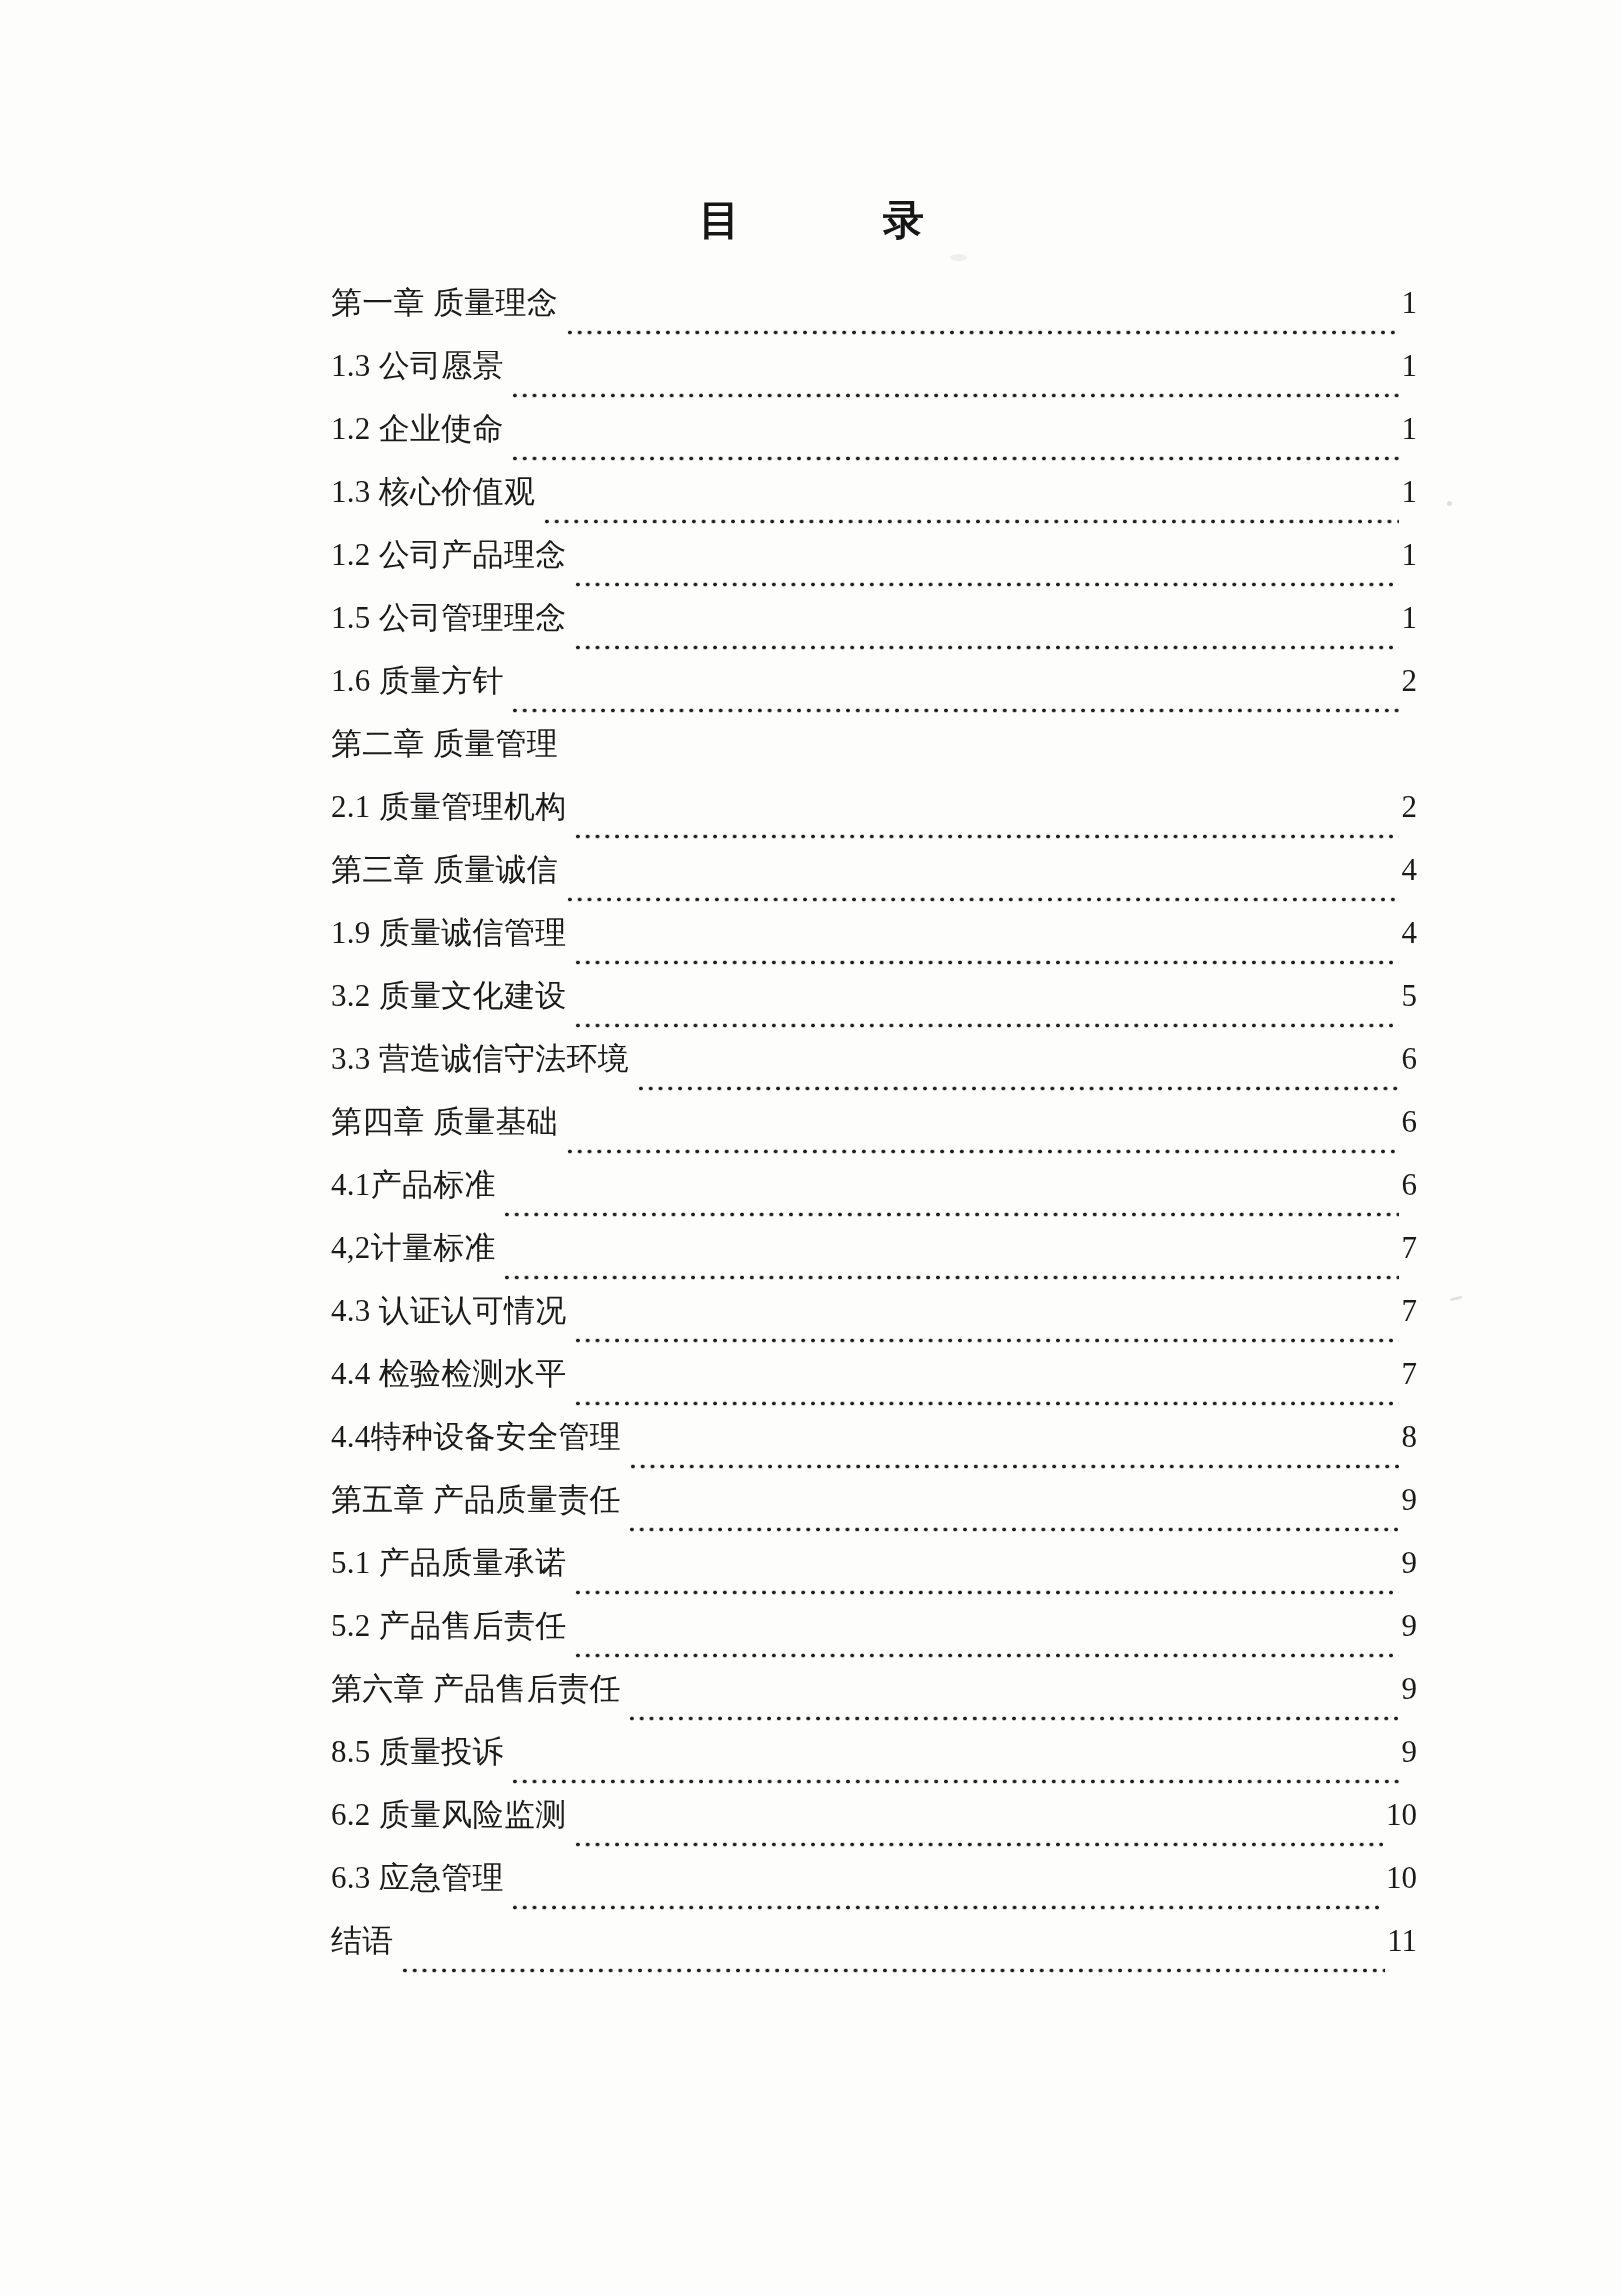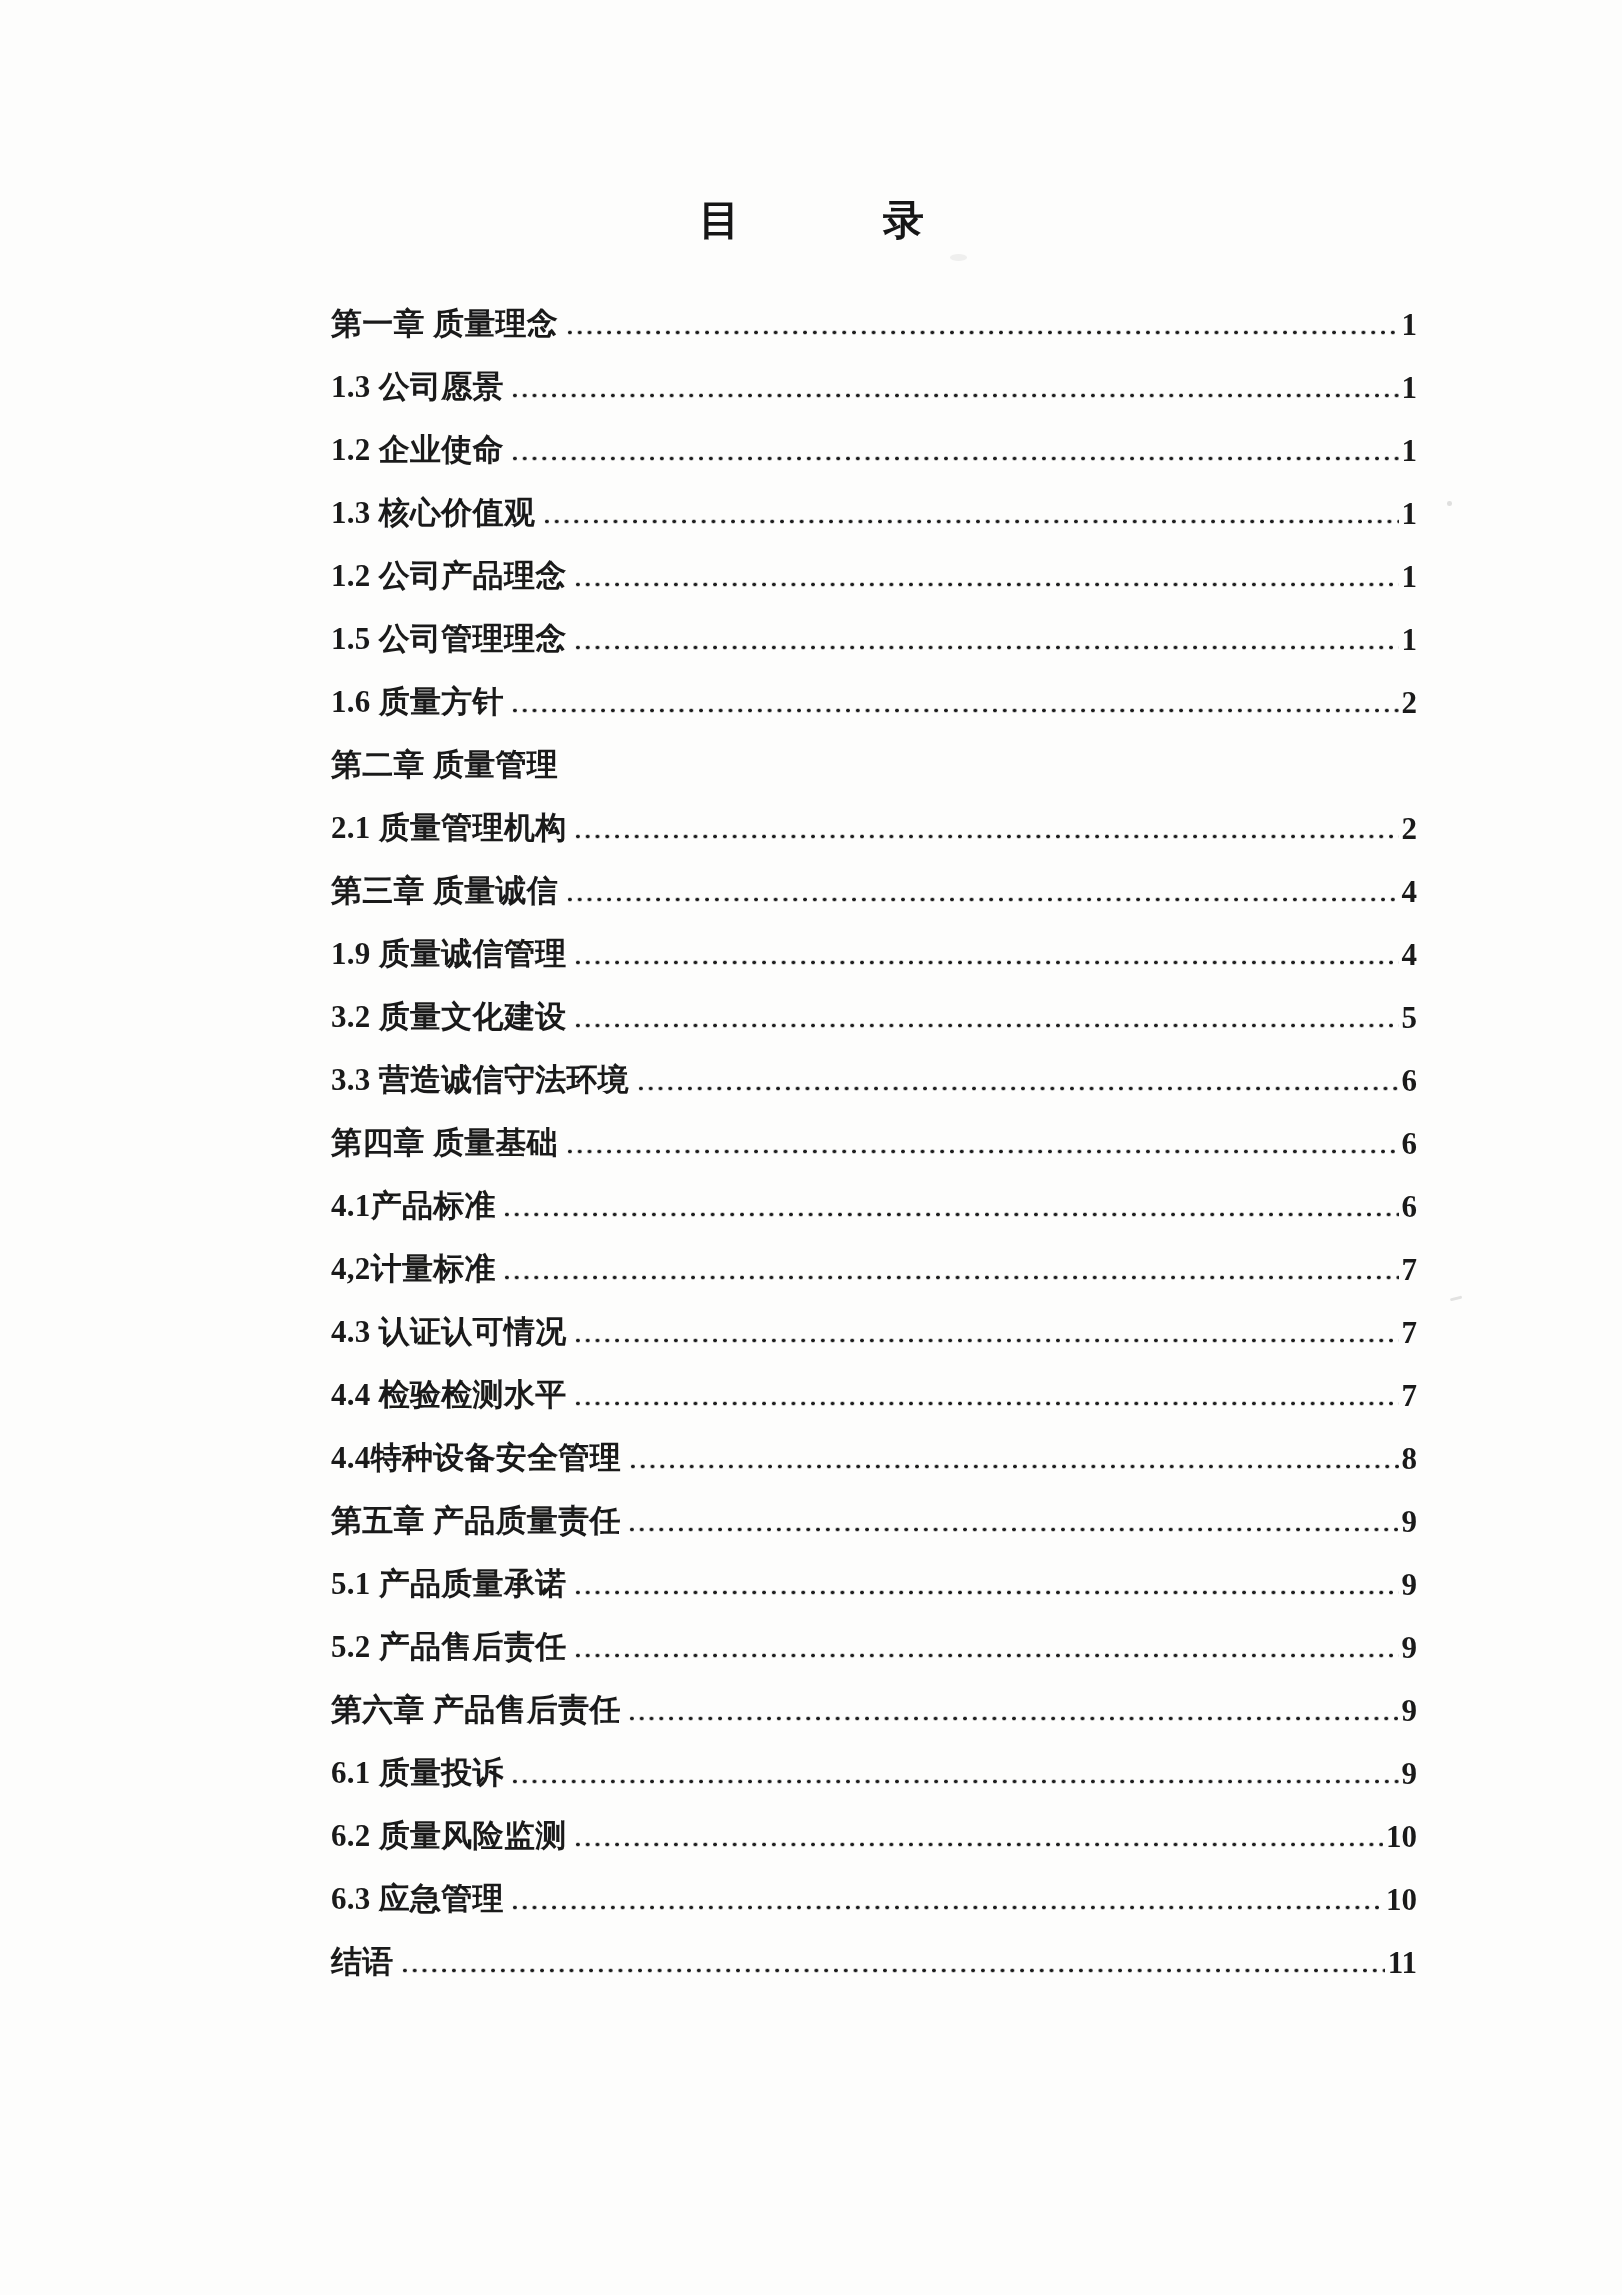--- a/index.html
+++ b/index.html
@@ -32,25 +32,23 @@
   }
   
   .toc {
     position: absolute;
     left: 331px;
     top: 287px;
     width: 1086px;
   }
   .toc-row {
     display: flex;
-    align-items: flex-end;
     height: 63px;
     box-sizing: border-box;
     padding-bottom: 9.8px;
-    font-weight: bold;
   }
   .toc-label {
     flex: 0 0 auto;
     font-size: 31px;
     line-height: 1.05;
     letter-spacing: 0.3px;
     white-space: pre;
   }
   .dot-leader {
     flex: 1 1 auto;
@@ -213,21 +211,21 @@
     <span class="toc-label">5.2 产品售后责任</span>
     <span class="dot-leader"></span>
     <span class="toc-page">9</span>
   </div>
       <div class="toc-row">
     <span class="toc-label">第六章 产品售后责任</span>
     <span class="dot-leader"></span>
     <span class="toc-page">9</span>
   </div>
       <div class="toc-row">
-    <span class="toc-label">6.1 质量投诉</span>
+    <span class="toc-label">8.5 质量投诉</span>
     <span class="dot-leader"></span>
     <span class="toc-page">9</span>
   </div>
       <div class="toc-row">
     <span class="toc-label">6.2 质量风险监测</span>
     <span class="dot-leader"></span>
     <span class="toc-page">10</span>
   </div>
       <div class="toc-row">
     <span class="toc-label">6.3 应急管理</span>

